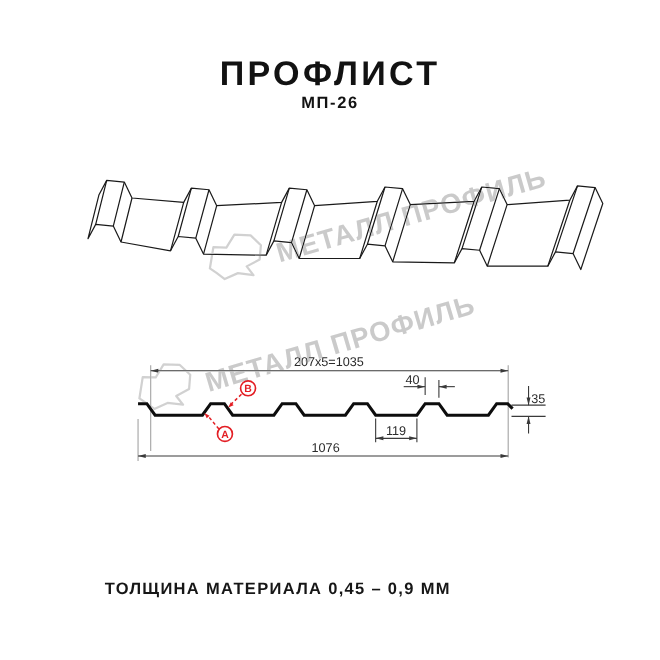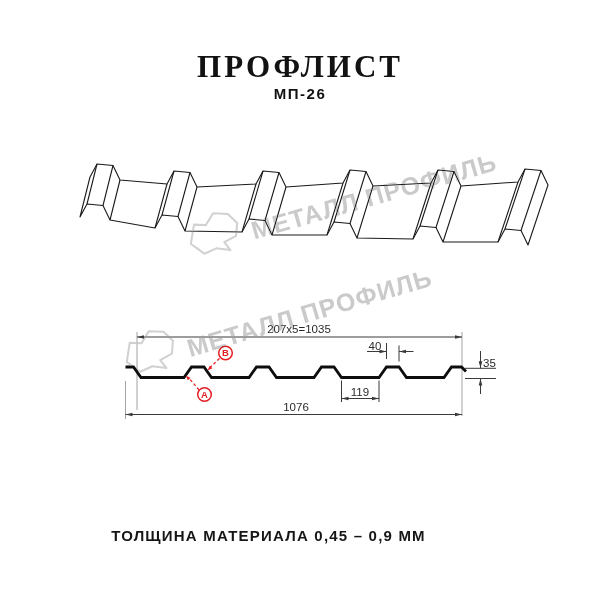--- a/index.html
+++ b/index.html
@@ -1,23 +1,23 @@
 <!DOCTYPE html>
 <html><head>
 <meta charset="utf-8">
 <style>
   html,body{margin:0;padding:0;background:#ffffff;}
   .page{position:relative;width:600px;height:600px;background:#ffffff;overflow:hidden;
         font-family:"Liberation Sans",sans-serif;}
   .title{position:absolute;left:0;top:49px;width:600px;text-align:center;
-         font-size:31px;font-weight:800;letter-spacing:3px;color:#121212;font-family:Liberation Serif, serif;}
+         font-size:31px;font-weight:800;letter-spacing:3px;color:#121212;}
   .subtitle{position:absolute;left:0;top:85px;width:600px;text-align:center;
             font-size:15px;font-weight:700;letter-spacing:1.5px;color:#121212;}
   .footer-note{position:absolute;left:0;top:527px;width:505px;text-align:center;
-               font-size:15px;font-weight:600;letter-spacing:1.2px;color:#161616;padding-left:16px;}
+               font-size:15px;font-weight:600;letter-spacing:1.2px;color:#161616;}
   svg.layer{position:absolute;left:0;top:0;z-index:1;}
   .wm{position:absolute;display:flex;align-items:flex-end;gap:9px;z-index:2;
       color:#bdbdbd;opacity:.8;mix-blend-mode:darken;pointer-events:none;}
   .wm .wm-text{font-size:25px;font-weight:700;letter-spacing:1px;white-space:nowrap;}
   .wm-upper{left:191px;top:212px;transform:rotate(-16deg);transform-origin:20px 40px;}
   .wm-lower{left:127px;top:330px;transform:rotate(-16.5deg);transform-origin:20px 40px;}
   .dimtext{font-size:11.5px;fill:#2b2b2b;font-family:"Liberation Sans",sans-serif;}
   .redletter{font-size:9.5px;font-weight:700;fill:#e31e24;font-family:"Liberation Sans",sans-serif;}
 </style>
 </head>

